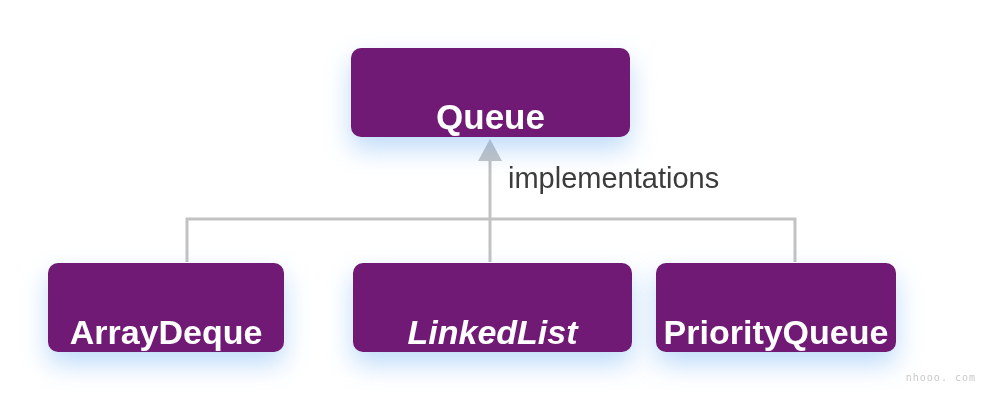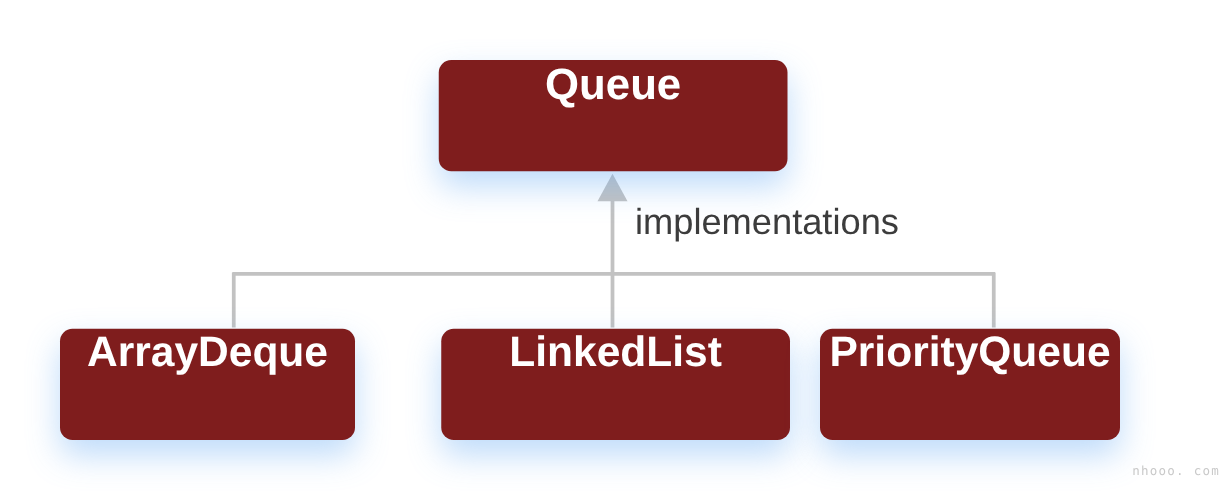--- a/index.html
+++ b/index.html
@@ -5,36 +5,36 @@
   html,body{margin:0;padding:0;background:#ffffff;}
   .canvas{
     position:relative;
     width:984px;height:400px;
     background:#ffffff;
     overflow:hidden;
     font-family:"Liberation Sans", sans-serif;
   }
   .node{
     position:absolute;
-    background:#7f1d1d;
+    background:#701a75;
     border-radius:10px;
-    display:flex;align-items:flex-start;justify-content:center;
+    display:flex;align-items:flex-end;justify-content:center;
     color:#ffffff;
     font-weight:bold;
     box-shadow:0 12px 26px rgba(110,175,245,0.45);
   }
   .node-root{
     left:351px;top:48px;width:279px;height:89px;
     font-size:35px;
   }
   .node-child{
     top:263px;height:89px;font-size:34px;
   }
   .node-arraydeque{left:48px;width:236px;}
-  .node-linkedlist{left:353px;width:279px;}
+  .node-linkedlist{left:353px;width:279px;font-style:italic;}
   .node-priorityqueue{left:656px;width:240px;}
   .edge-label{
     position:absolute;
     left:508px;top:162px;
     font-size:29px;
     font-weight:normal;
     color:#3c3c3c;
     white-space:nowrap;
   }
   .connector-svg{

